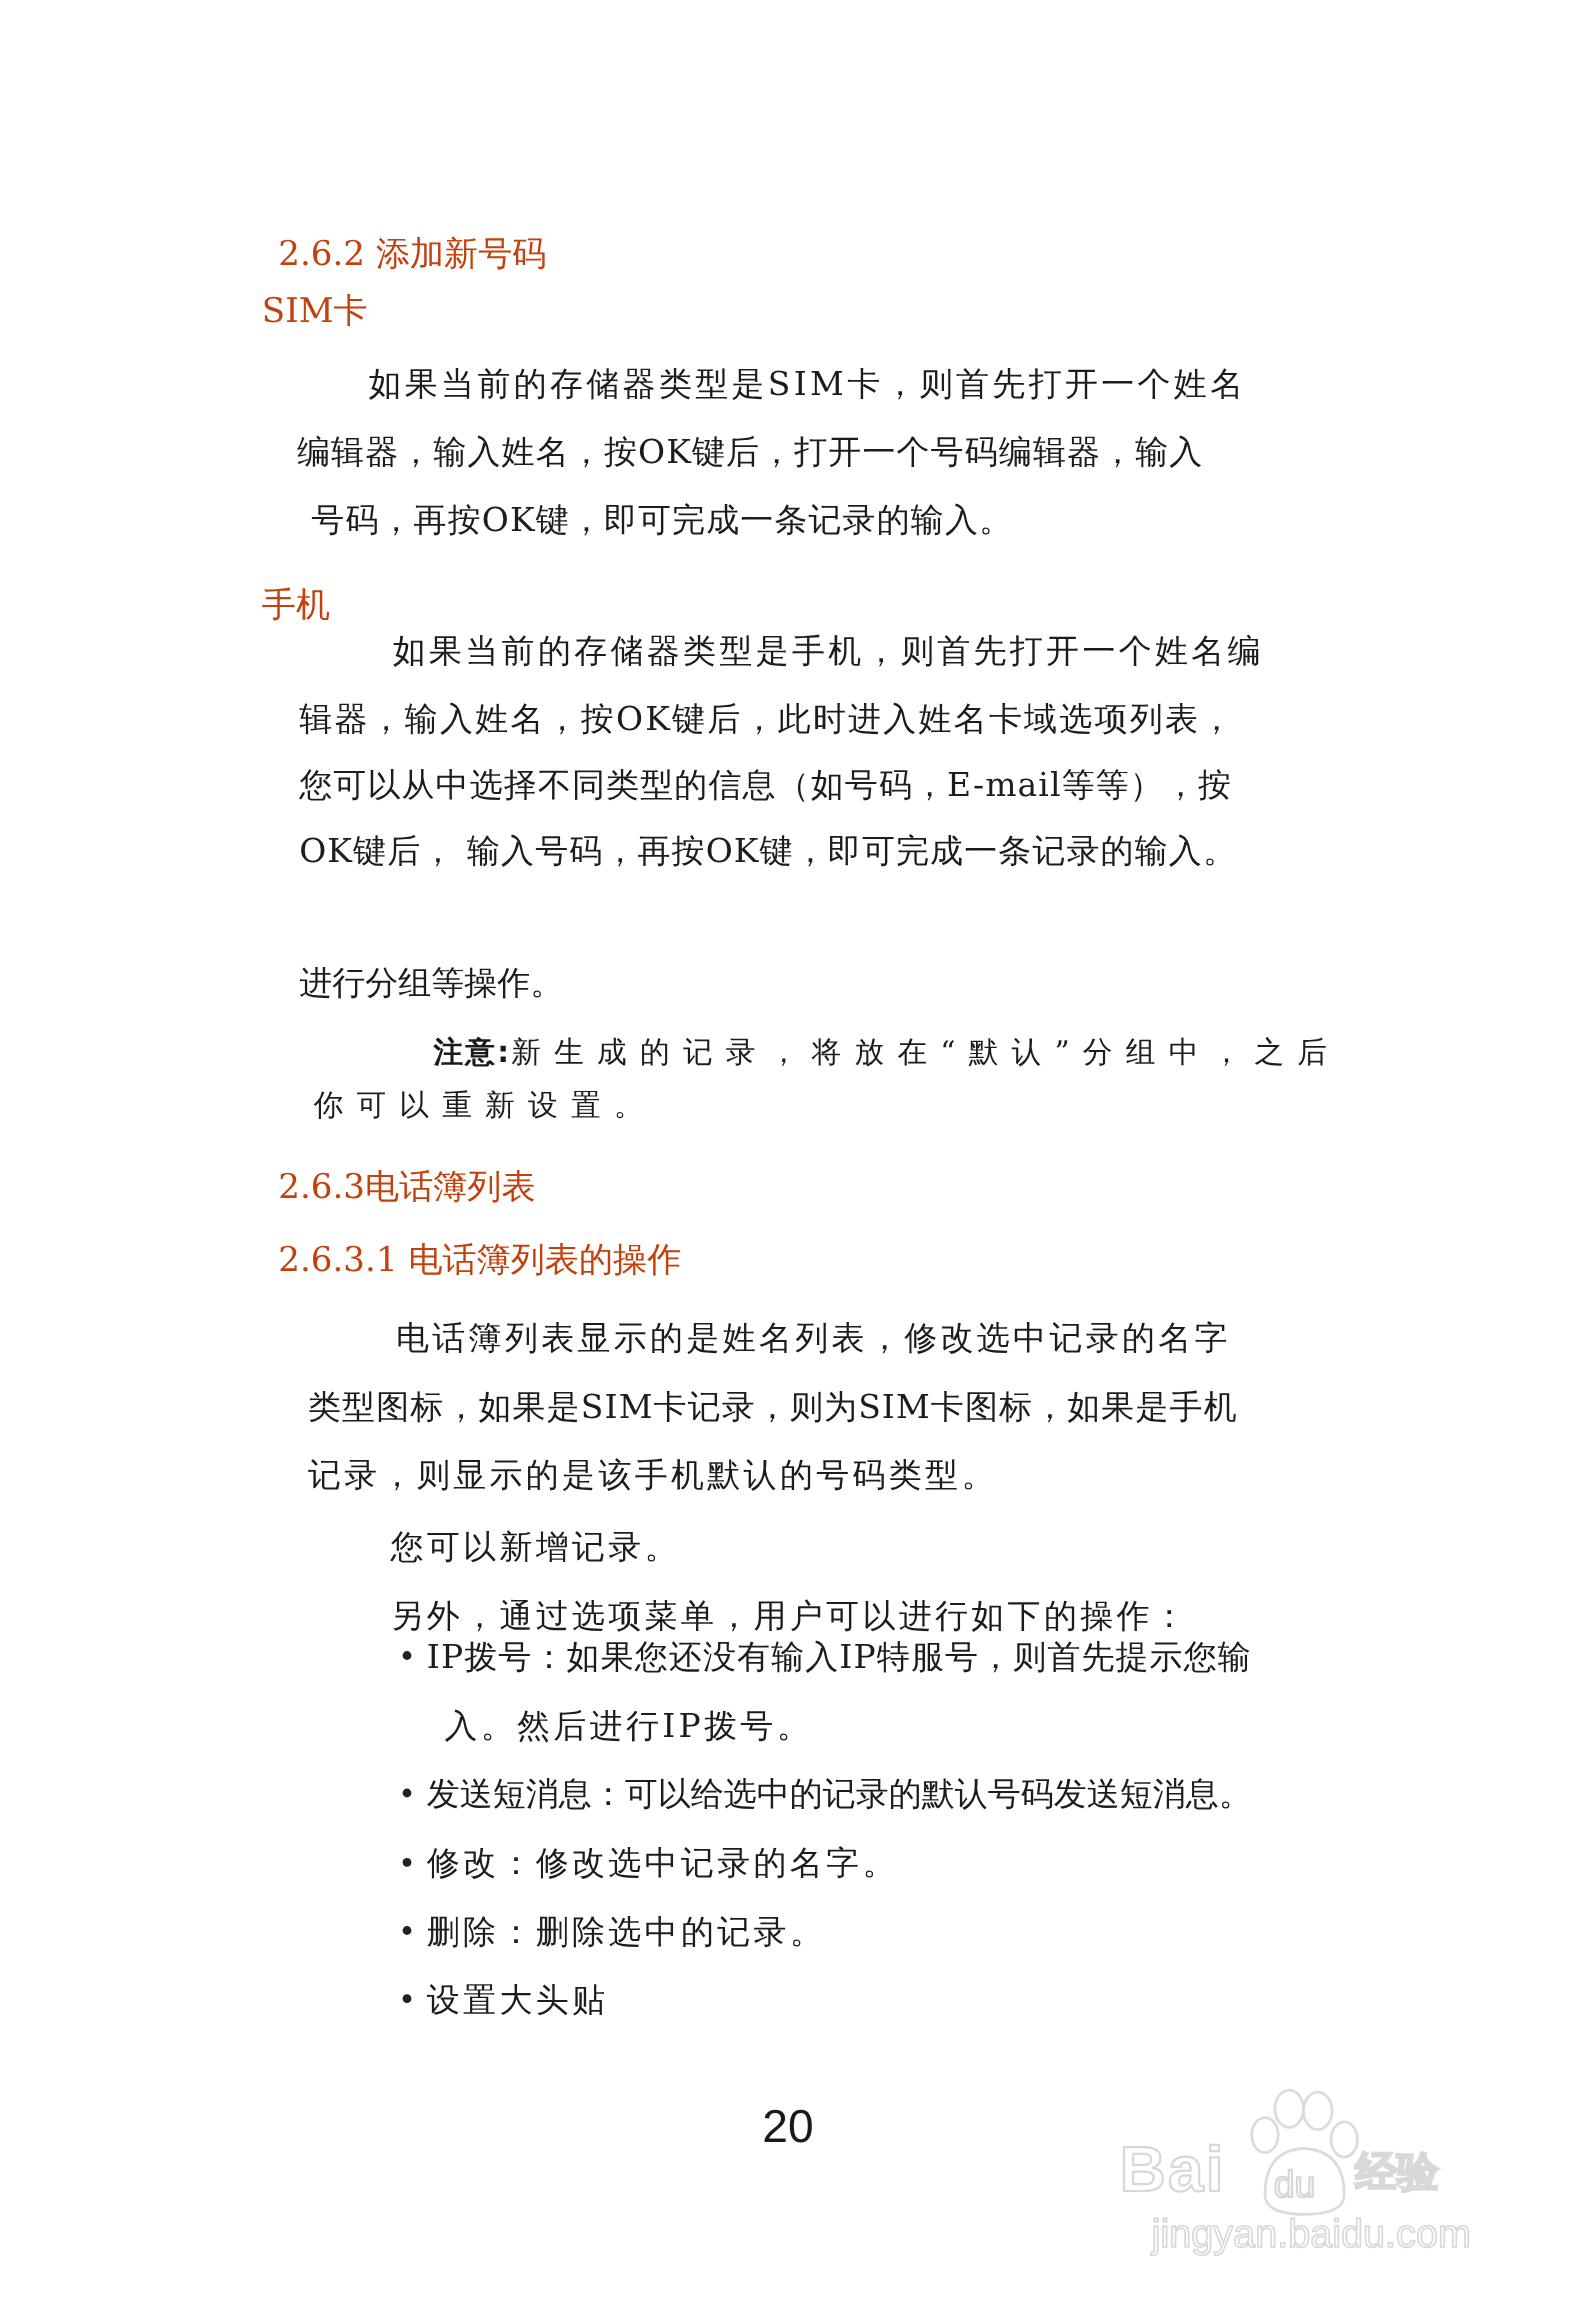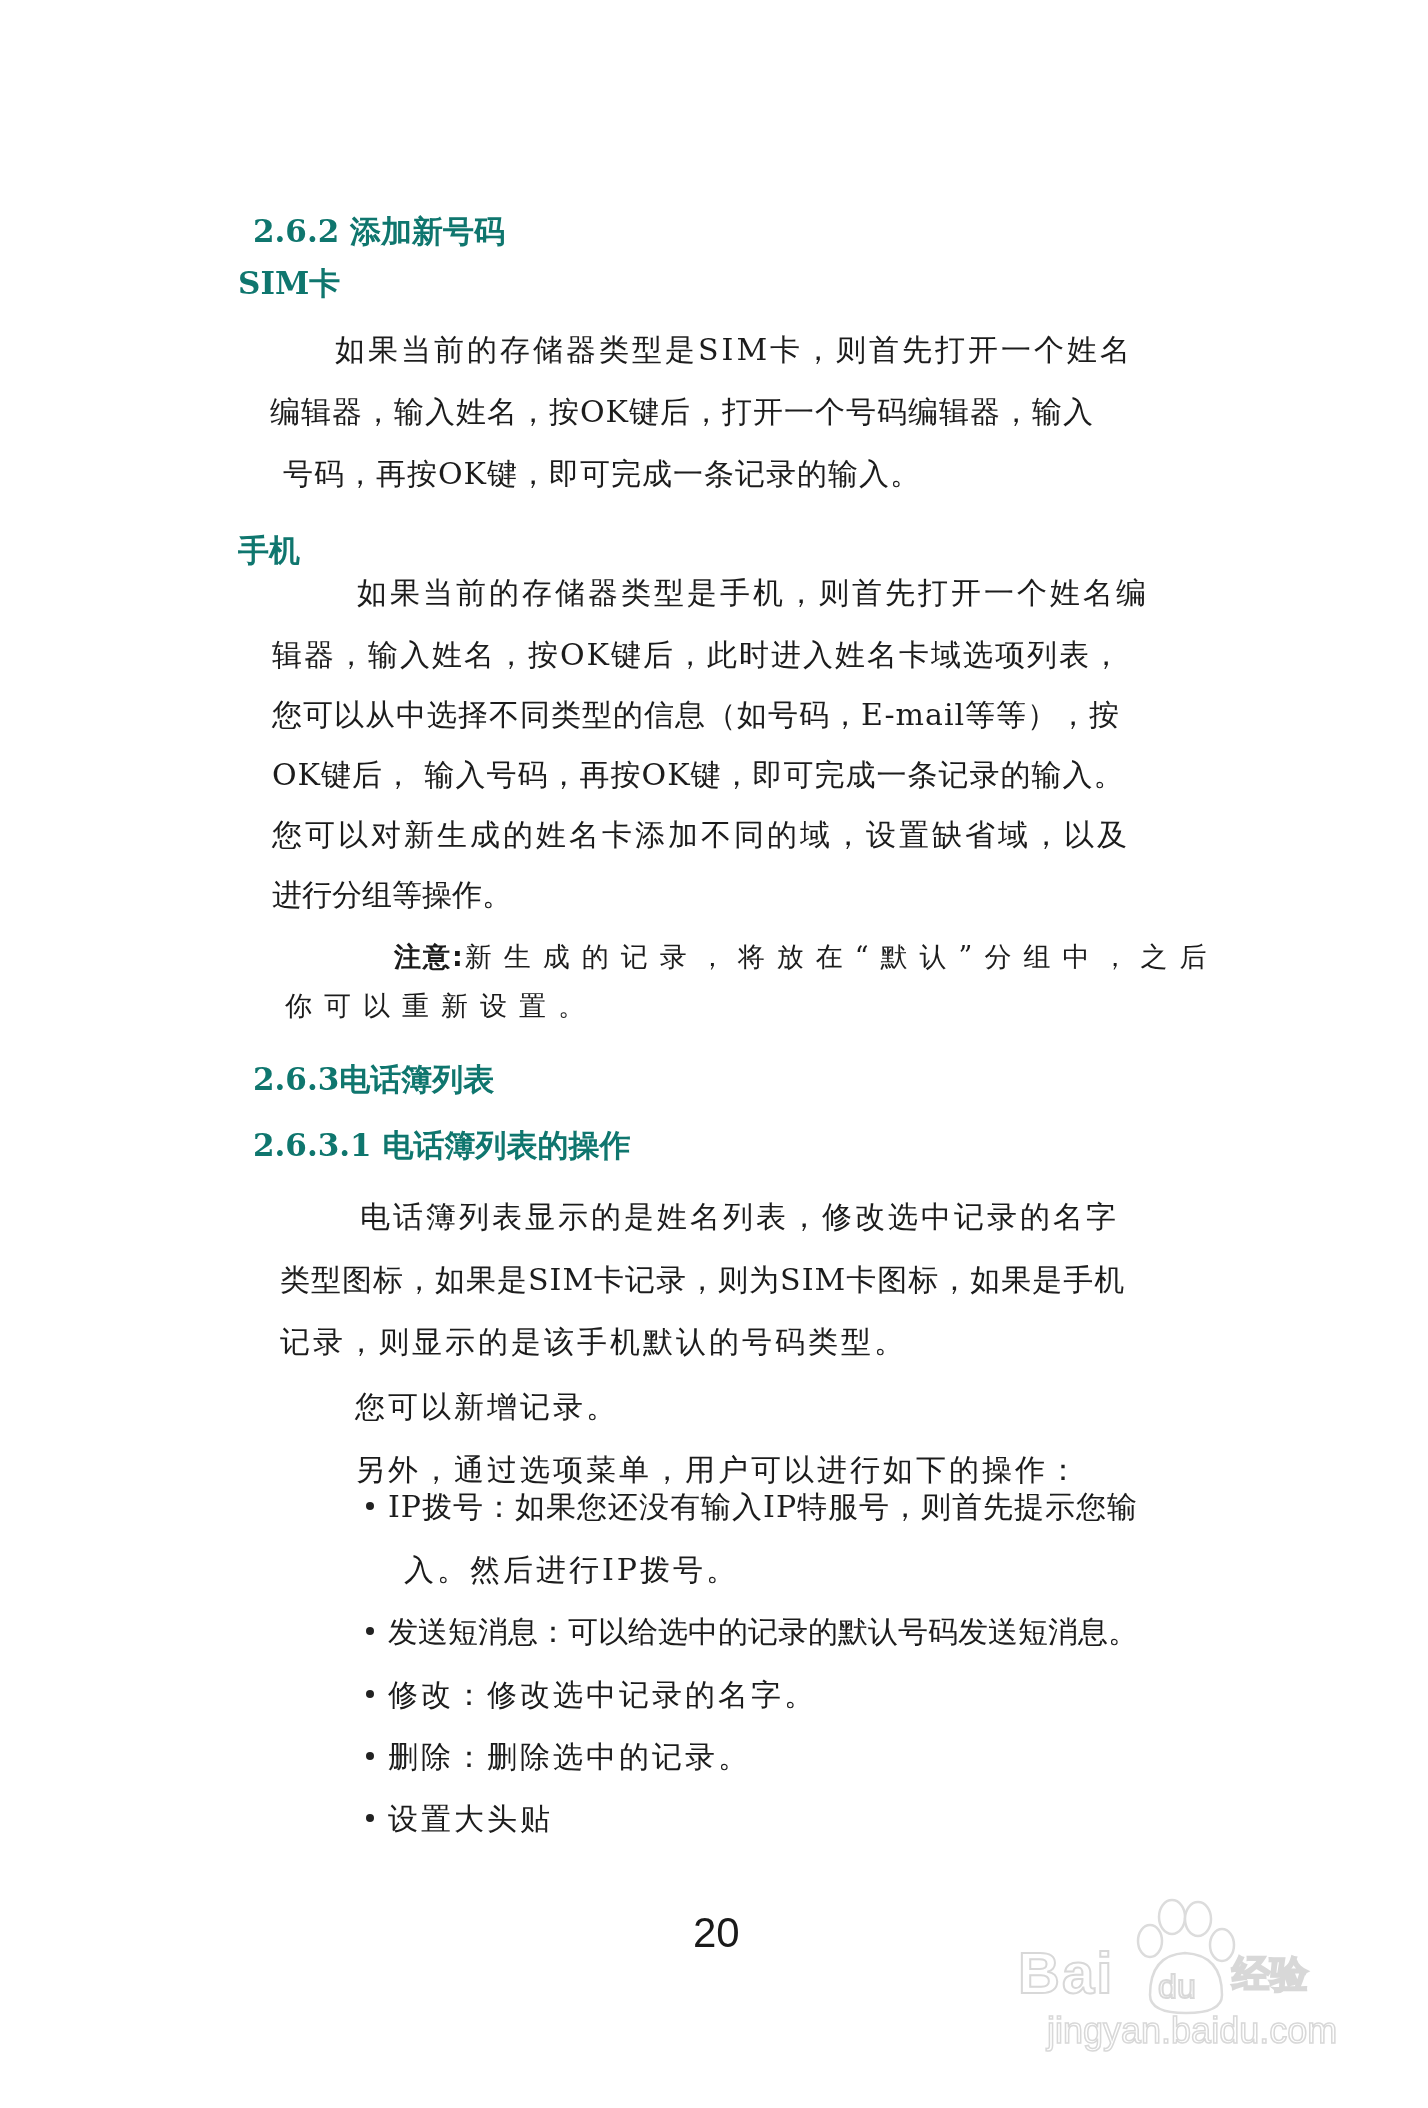--- a/index.html
+++ b/index.html
@@ -1,19 +1,19 @@
 <!DOCTYPE html>
 <html><head>
 <meta charset="utf-8">
 <style>
   html, body { margin: 0; padding: 0; background: #ffffff; }
   body { width: 1428px; height: 2108px; position: relative; overflow: hidden; }
   .page { position: absolute; left: 0; top: 0; width: 1428px; height: 2108px; background: #fff; }
   .ln { position: absolute; white-space: nowrap; color: #1a1a1a; line-height: 1; }
-  .h { font-family: "DejaVu Serif", "Liberation Serif", serif; font-weight: bold; font-size: 31px; color: #0f766e; }
+  .h { font-family: "DejaVu Serif", "Liberation Serif", serif; font-weight: normal; font-size: 31px; color: #c2410c; }
   .body { font-family: "DejaVu Serif", "Liberation Serif", serif; font-size: 30px; color: #1c1c1c; }
   .wide { letter-spacing: 3px; }
   .note-lbl { font-family: "DejaVu Sans", "Liberation Sans", sans-serif; font-weight: bold; font-size: 27px; letter-spacing: 2px; margin-left: 24px; }
   .note-txt { font-size: 27px; letter-spacing: 12px; }
   .bullet-dot { display: inline-block; width: 8px; height: 8px; border-radius: 50%; background: #222; margin-right: 14px; vertical-align: middle; position: relative; top: -3px; }
   .pagenum { font-family: "Liberation Sans", sans-serif; font-size: 42px; color: #1a1a1a; }
   .wm { position: absolute; left: 1010px; top: 1895px; width: 340px; height: 160px; }
   .wm-text { font-family: "Liberation Sans", sans-serif; font-weight: bold; color: #fff; -webkit-text-stroke: 2px #d8d8d8; position: absolute; white-space: nowrap; }
 </style>
 </head>
@@ -27,21 +27,20 @@
   <div class="ln body wide" style="left:335px; top:335px;">如果当前的存储器类型是SIM卡，则首先打开一个姓名</div>
   <div class="ln body" style="left:270px; top:397px; letter-spacing:1px;">编辑器，输入姓名，按OK键后，打开一个号码编辑器，输入</div>
   <div class="ln body" style="left:283px; top:459px; letter-spacing:1px;">号码，再按OK键，即可完成一条记录的输入。</div>
 
   <div class="ln h" style="left:238px; top:535px;">手机</div>
 
   <div class="ln body wide" style="left:357px; top:578px;">如果当前的存储器类型是手机，则首先打开一个姓名编</div>
   <div class="ln body" style="left:272px; top:640px; letter-spacing:2px;">辑器，输入姓名，按OK键后，此时进入姓名卡域选项列表，</div>
   <div class="ln body" style="left:272px; top:700px; letter-spacing:1px;">您可以从中选择不同类型的信息（如号码，E-mail等等），按</div>
   <div class="ln body" style="left:272px; top:760px; letter-spacing:1px;">OK键后，  输入号码，再按OK键，即可完成一条记录的输入。</div>
-  <div class="ln body wide" style="left:272px; top:820px;">您可以对新生成的姓名卡添加不同的域，设置缺省域，以及</div>
   <div class="ln body" style="left:272px; top:880px;">进行分组等操作。</div>
 
   <div class="ln" style="left:370px; top:943px;">
     <span class="note-lbl">注意:</span><span class="body note-txt">新生成的记录，将放在“默认”分组中，之后</span>
   </div>
   <div class="ln body note-txt" style="left:285px; top:992px;">你可以重新设置。</div>
 
   <div class="ln h" style="left:253px; top:1064px;">2.6.3电话簿列表</div>
   <div class="ln h" style="left:253px; top:1130px;">2.6.3.1 电话簿列表的操作</div>
 

